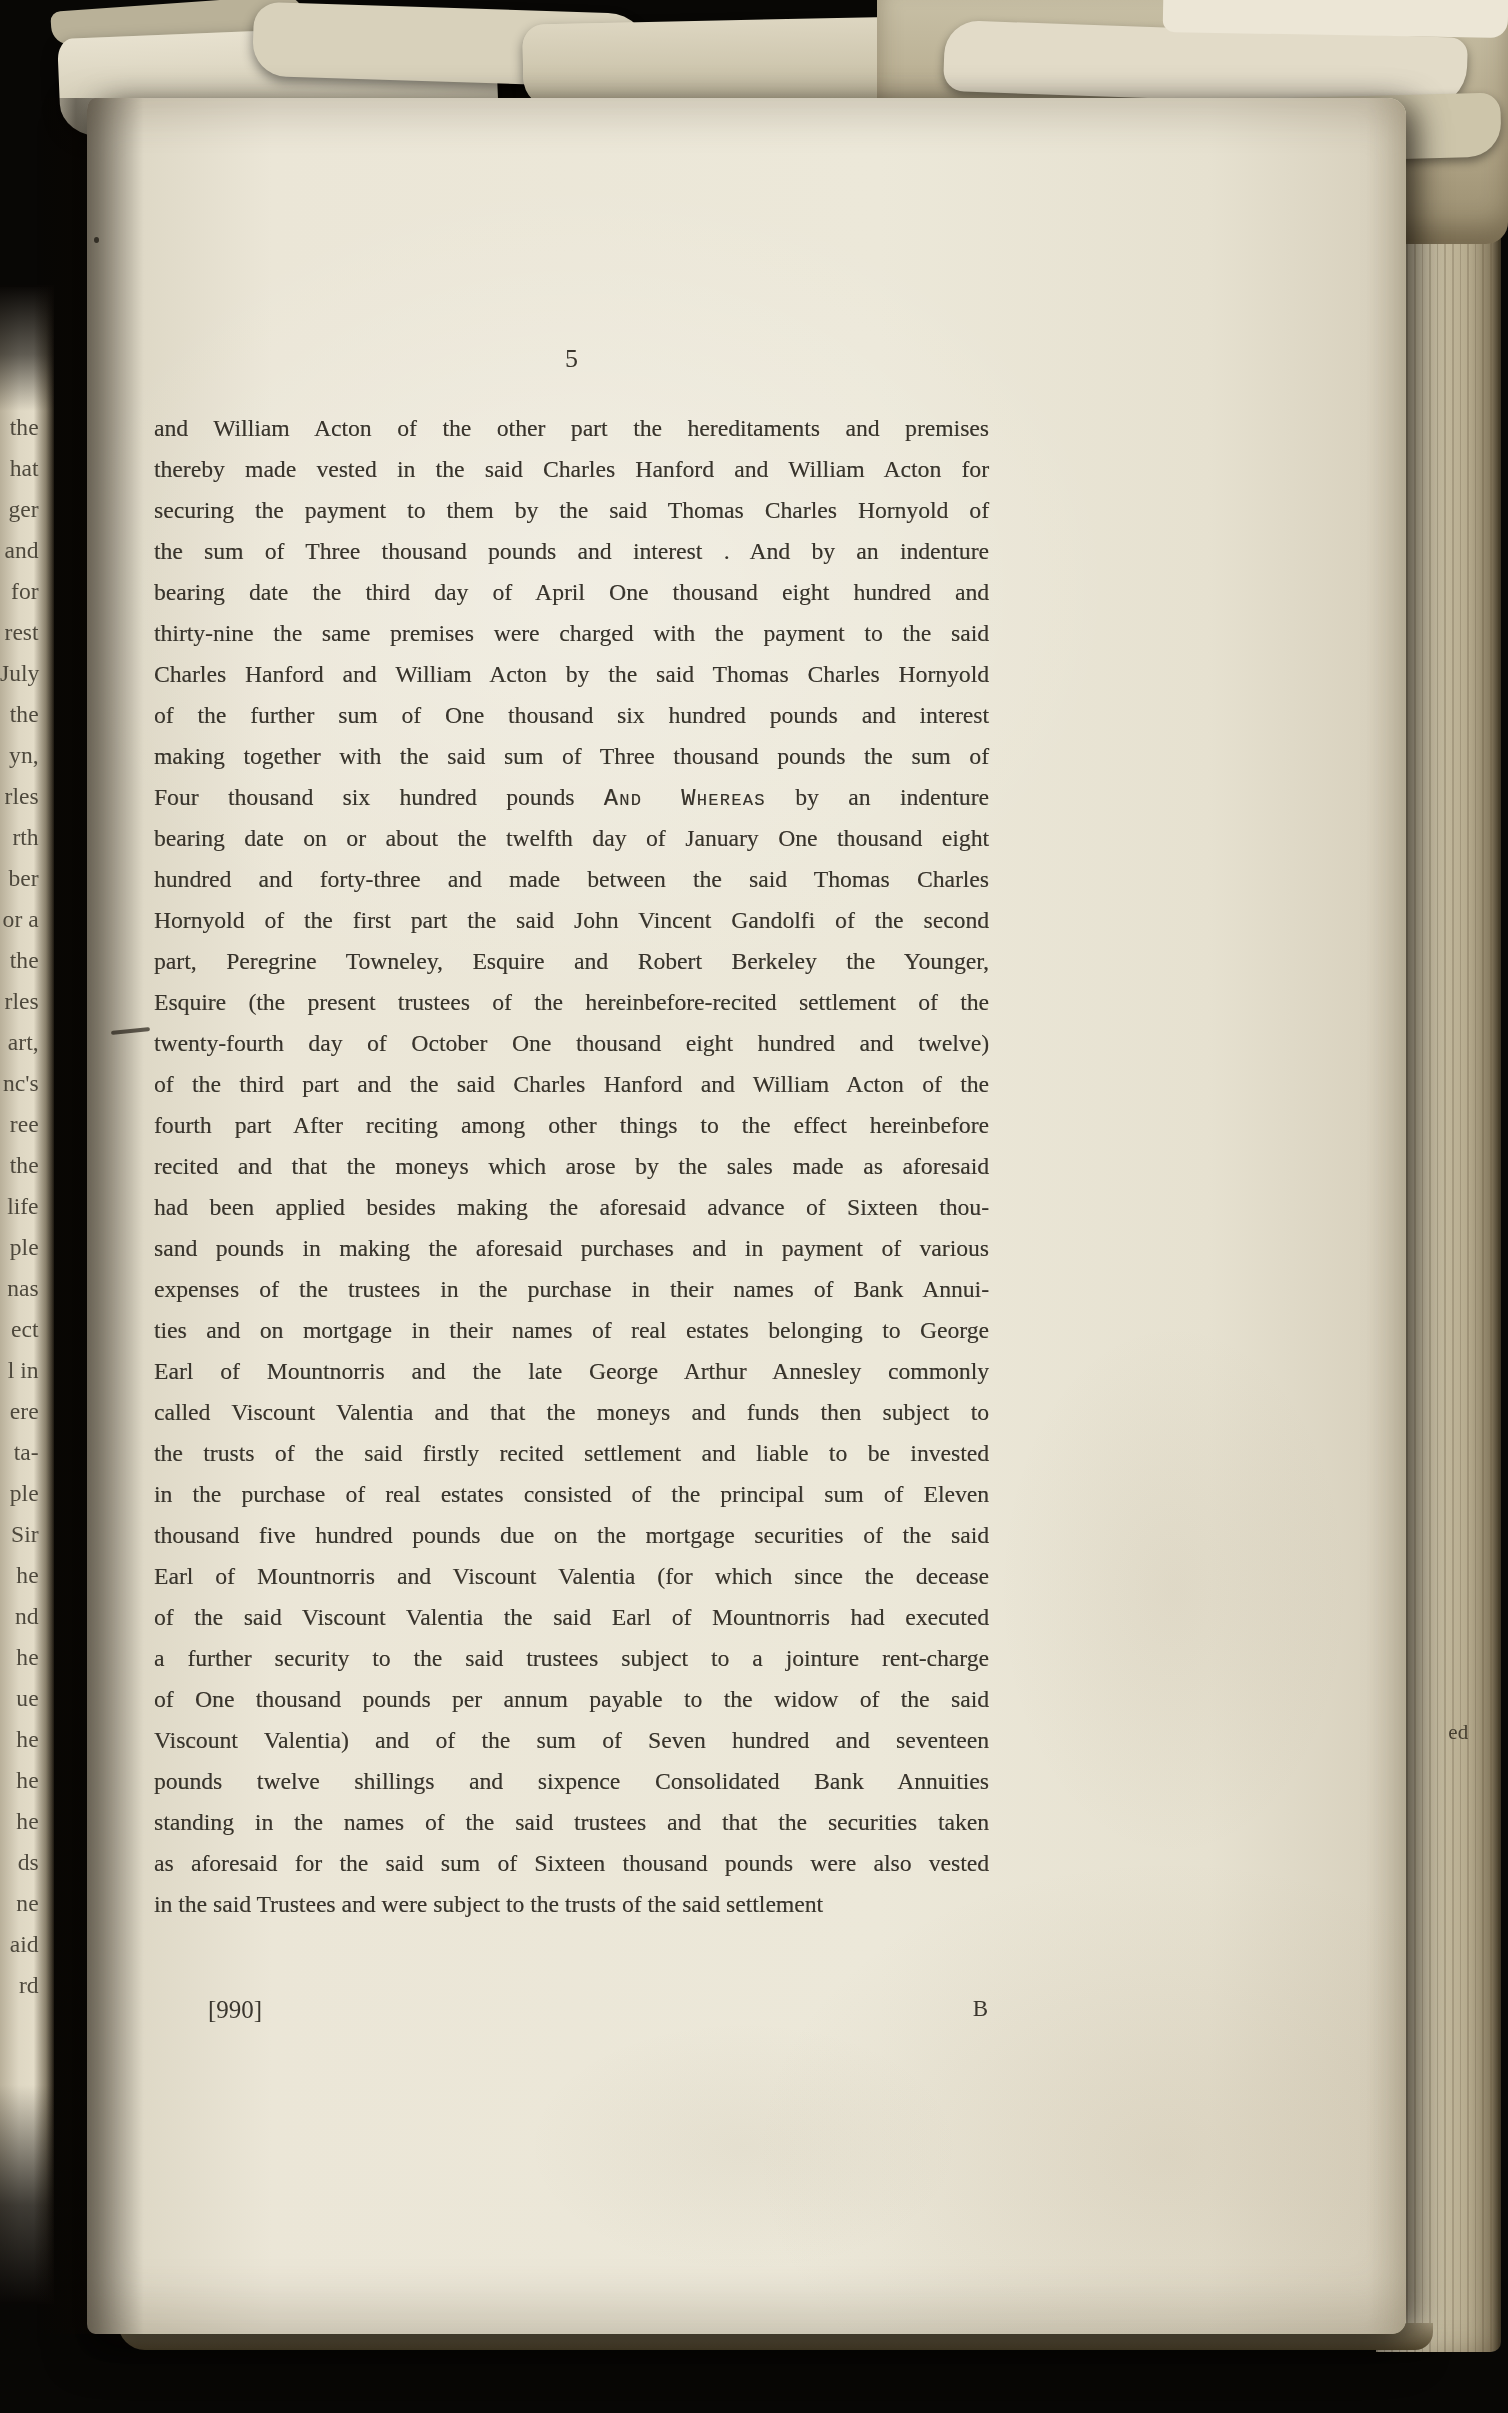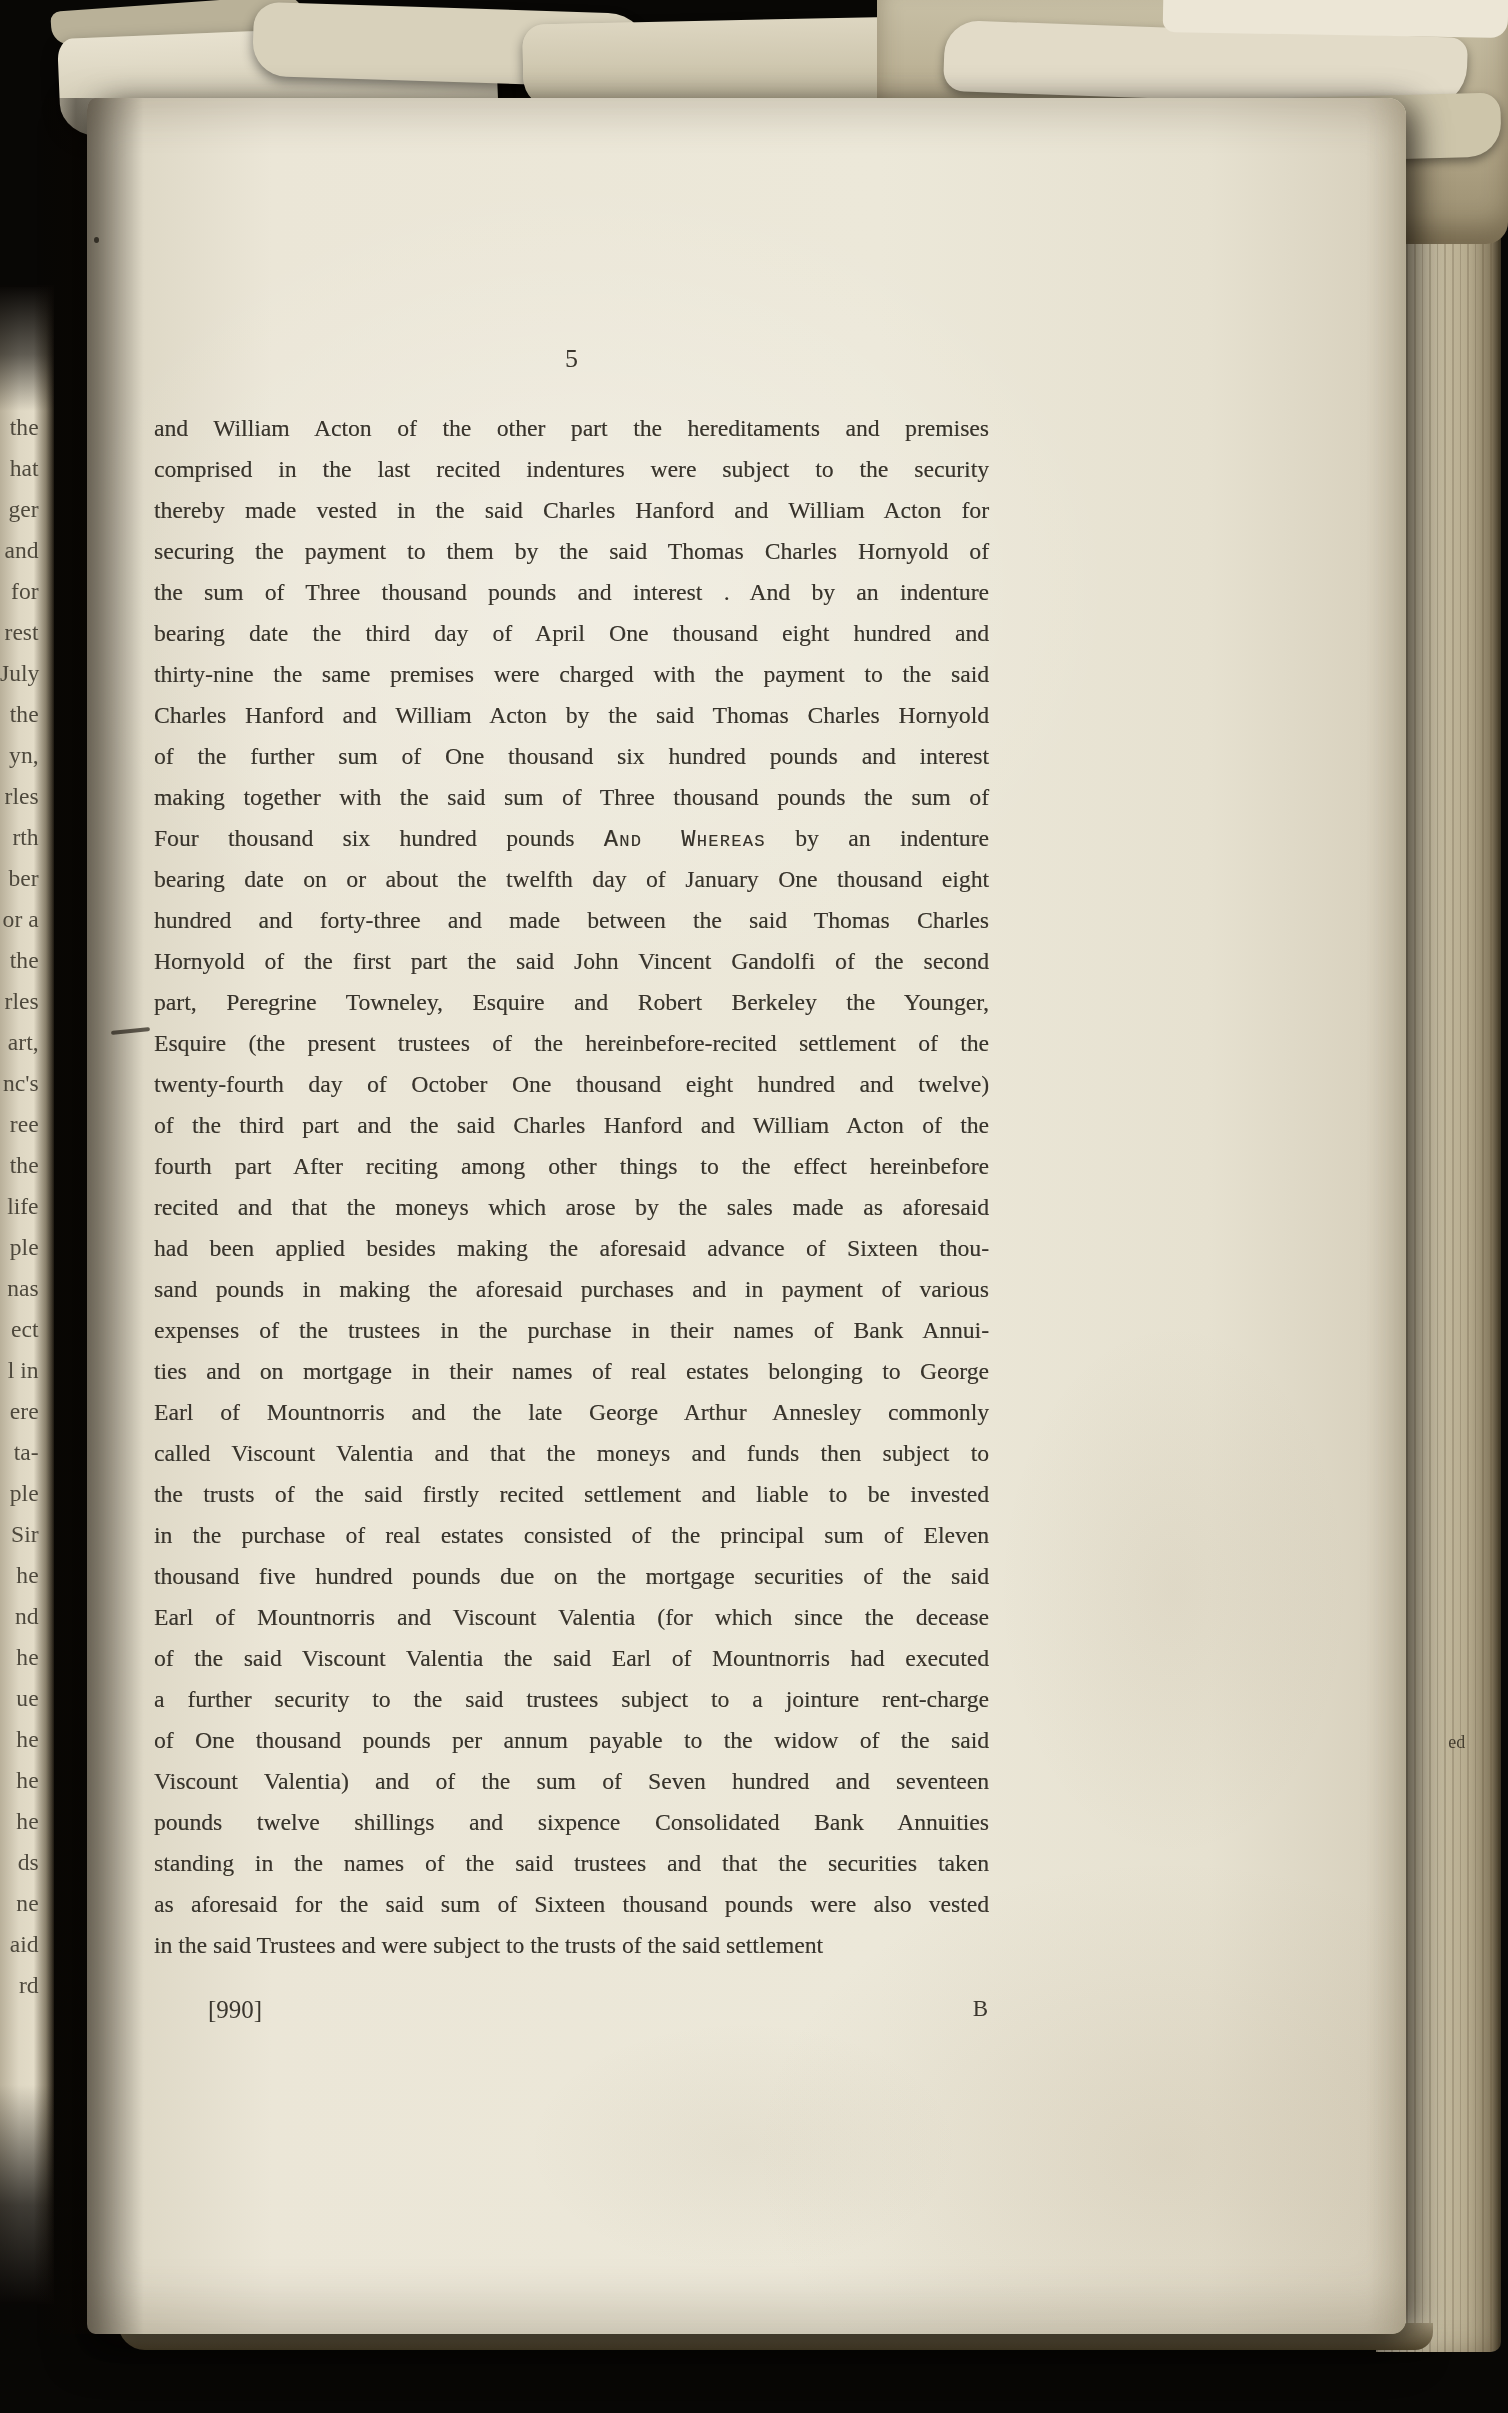--- a/index.html
+++ b/index.html
@@ -22,21 +22,21 @@
   .sheet-tr3 { left:1163px; top:-5px; width:345px; height:40px;  background:#ece6d6; transform:rotate(1deg);   border-radius:0 0 17px 11.8px; }
 
   .right-stack {
     position:absolute; z-index:1; right:6.7px; top:76px; width:125px; height:2276px;
     background:
       repeating-linear-gradient(90deg, rgba(70,55,35,.20) 0 1.7px, rgba(0,0,0,0) 1.7px 7.6px),
       linear-gradient(90deg,#ddd6c2 0%,#cfc6ab 40%,#b4a98c 75%,#8d8166 92%,#3a3324 100%);
     border-radius:0 13.5px 10px 0;
     box-shadow:inset 0 0 29px rgba(60,45,25,.35);
   }
-  .right-frag { position:absolute; left:72px; top:1644px; font-size:18px; color:#453e30;margin-top:12px; }
+  .right-frag { position:absolute; left:72px; top:1644px; font-size:21px; color:#453e30; }
 
   .bottom-sliver {
     position:absolute; z-index:2; left:118px; top:2323px; width:1315px; height:27px;
     background:linear-gradient(180deg,#a79b7e,#55492f);
     border-radius:0 0 34px 51px;
   }
 
   
   .page {
     position:absolute; z-index:3; left:87px; top:98px; width:1319px; height:2236px;
@@ -114,21 +114,20 @@
   <div class="sheet sheet-trb"></div>
   <div class="sheet sheet-tr1"></div>
   <div class="sheet sheet-tr2"></div>
   <div class="sheet sheet-tr3"></div>
   <div class="bottom-sliver"></div>
 
   <div class="page">
     <div class="page-number">5</div>
     <div class="body">
         <div class="line">and William Acton of the other part the hereditaments and premises</div>
-        <div class="line">comprised in the last recited indentures were subject to the security</div>
         <div class="line">thereby made vested in the said Charles Hanford and William Acton for</div>
         <div class="line">securing the payment to them by the said Thomas Charles Hornyold of</div>
         <div class="line">the sum of Three thousand pounds and interest . And by an indenture</div>
         <div class="line">bearing date the third day of April One thousand eight hundred and</div>
         <div class="line">thirty-nine the same premises were charged with the payment to the said</div>
         <div class="line">Charles Hanford and William Acton by the said Thomas Charles Hornyold</div>
         <div class="line">of the further sum of One thousand six hundred pounds and interest</div>
         <div class="line">making together with the said sum of Three thousand pounds the sum of</div>
         <div class="line">Four thousand six hundred pounds <span class="sc">And Whereas</span> by an indenture</div>
         <div class="line">bearing date on or about the twelfth day of January One thousand eight</div>

